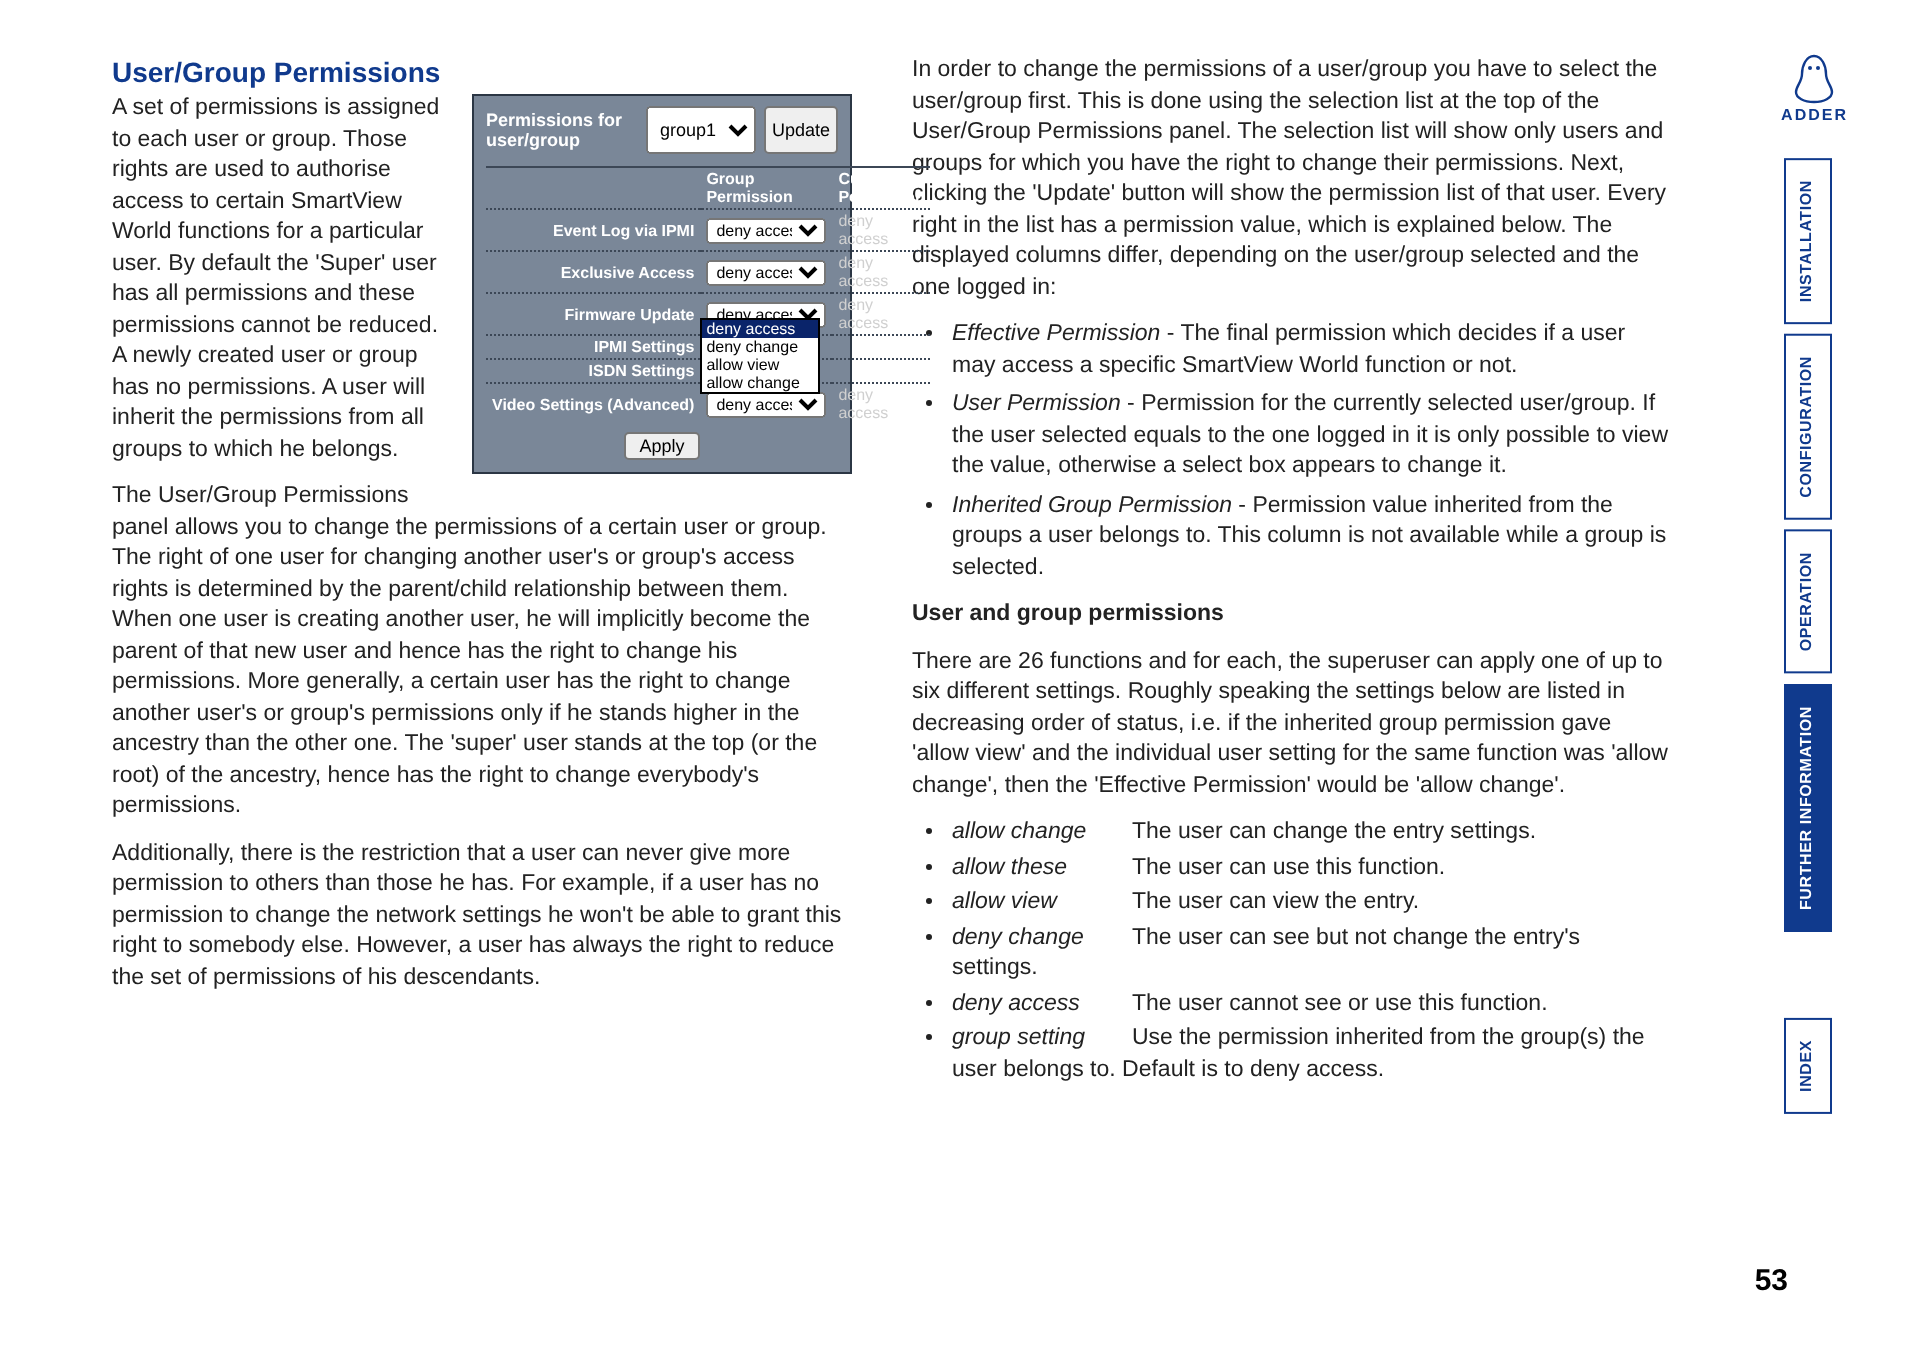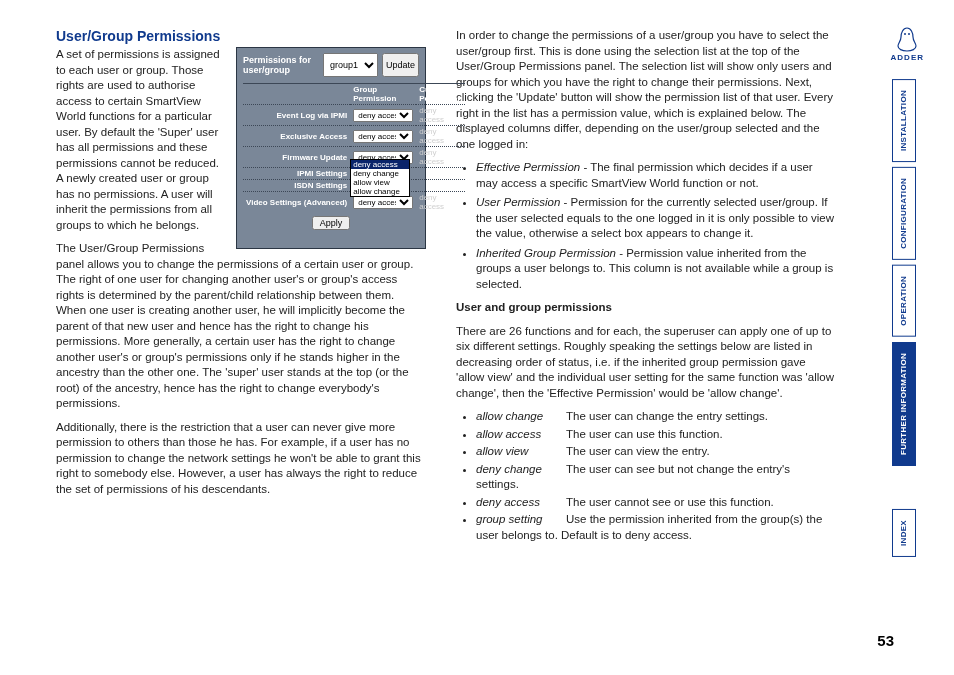--- a/index.html
+++ b/index.html
@@ -31,21 +31,21 @@
     font-size: 14px;
     margin: 0 0 3px 0;
   }
   p { margin: 0 0 8px 0; line-height: 1.35; }
   .float-right-figure { float: right; width: 190px; margin: 0 0 6px 10px; }
   
   .perm-panel {
     background: #7a8798;
     font-size: 9px;
     color: #000;
-    padding: 5px 6px 18px 6px;
+    padding: 5px 6px 6px 6px;
     border: 1px solid #2b3644;
   }
   .perm-header {
     color: #fff;
     font-weight: bold;
     display: flex;
     align-items: center;
     gap: 4px;
     margin-bottom: 6px;
   }
@@ -225,21 +225,21 @@
       <p>In order to change the permissions of a user/group you have to select the user/group first. This is done using the selection list at the top of the User/Group Permissions panel. The selection list will show only users and groups for which you have the right to change their permissions. Next, clicking the 'Update' button will show the permission list of that user. Every right in the list has a permission value, which is explained below. The displayed columns differ, depending on the user/group selected and the one logged in:</p>
       <ul class="bullets">
         <li><span class="italic">Effective Permission</span><span> - The final permission which decides if a user may access a specific SmartView World function or not.</span></li>
         <li><span class="italic">User Permission</span><span> - Permission for the currently selected user/group. If the user selected equals to the one logged in it is only possible to view the value, otherwise a select box appears to change it.</span></li>
         <li><span class="italic">Inherited Group Permission</span><span> - Permission value inherited from the groups a user belongs to. This column is not available while a group is selected.</span></li>
       </ul>
       <p class="subheading">User and group permissions</p>
       <p>There are 26 functions and for each, the superuser can apply one of up to six different settings. Roughly speaking the settings below are listed in decreasing order of status, i.e. if the inherited group permission gave 'allow view' and the individual user setting for the same function was 'allow change', then the 'Effective Permission' would be 'allow change'.</p>
       <ul class="settings-list">
         <li><span class="settings-term">allow change</span><span>The user can change the entry settings.</span></li>
-        <li><span class="settings-term">allow access</span><span>The user can use this function.</span></li>
+        <li><span class="settings-term">allow these</span><span>The user can use this function.</span></li>
         <li><span class="settings-term">allow view</span><span>The user can view the entry.</span></li>
         <li><span class="settings-term">deny change</span><span>The user can see but not change the entry's settings.</span></li>
         <li><span class="settings-term">deny access</span><span>The user cannot see or use this function.</span></li>
         <li><span class="settings-term">group setting</span><span>Use the permission inherited from the group(s) the user belongs to. Default is to deny access.</span></li>
       </ul>
     </div>
   </div>
 
   <div class="logo">
     <svg width="28" height="26" viewBox="0 0 28 26">

